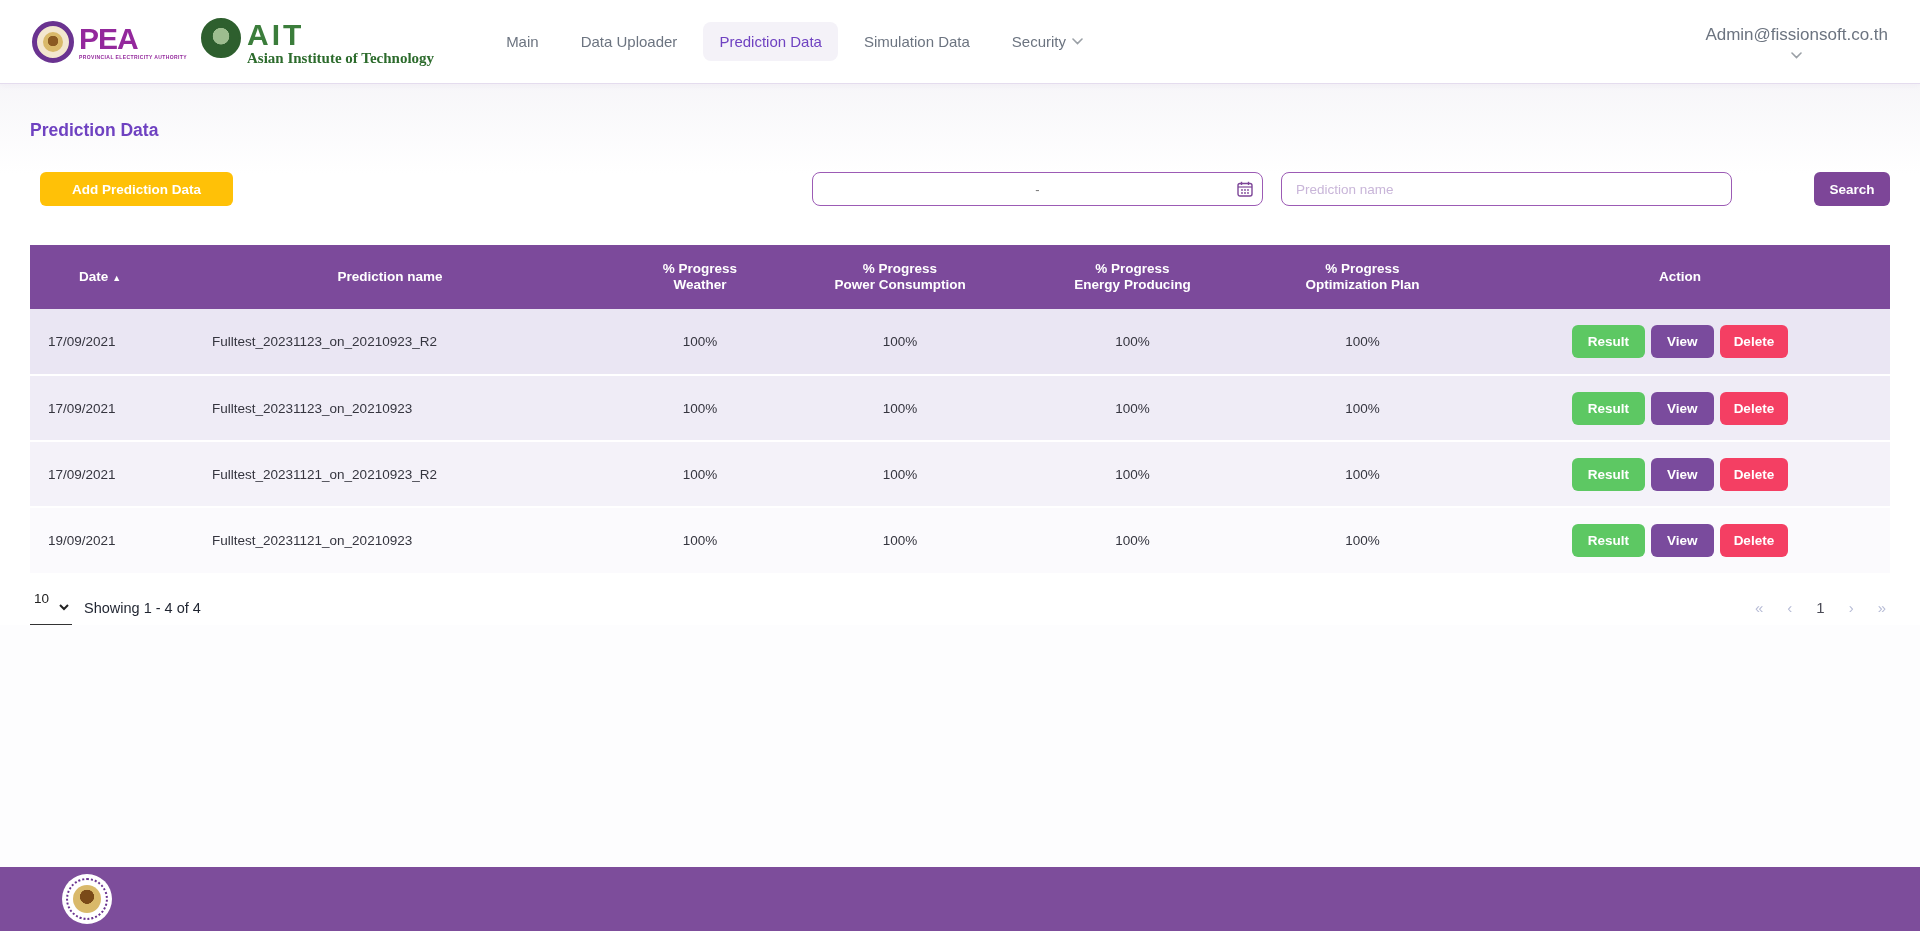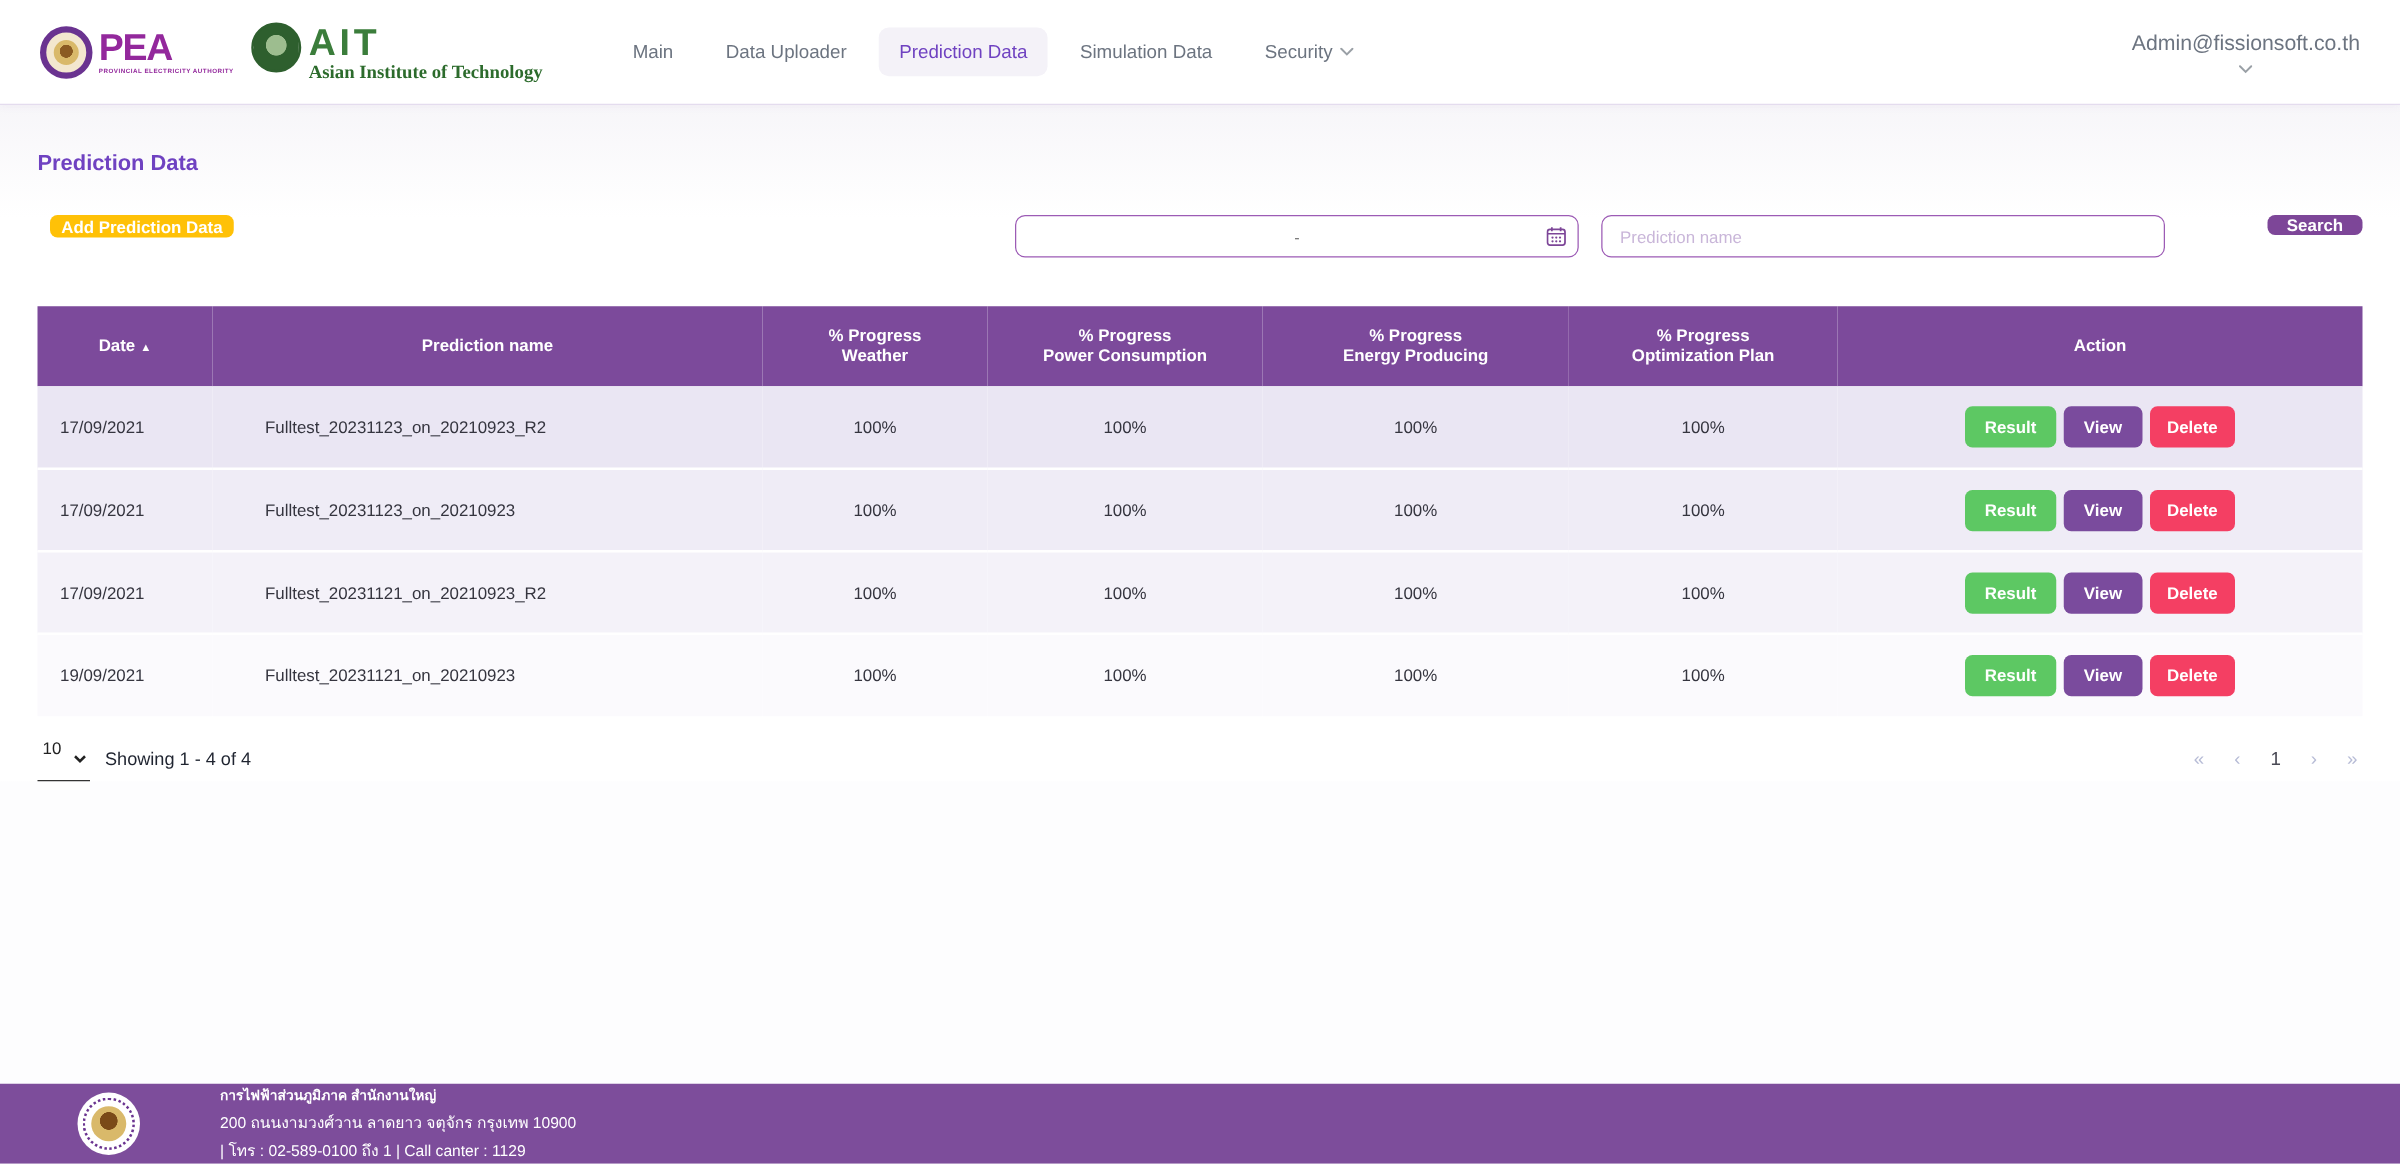--- a/index.html
+++ b/index.html
@@ -38,32 +38,32 @@
   .user-menu { margin-left:auto; display:flex; align-items:center; gap:7px;
                font-size:17px; color:#6c7480; cursor:pointer;flex-direction:column; }
 
   
   .content { padding:0 30px; background:linear-gradient(180deg,#f7f6f9 0%,#ffffff 90px); }
   .page-title { padding-top:36px; font-size:17.5px; font-weight:700; color:#6f42c1; }
 
   .toolbar { position:relative; height:34px; margin-top:31px; }
   .btn { border:none; border-radius:6px; color:#fff; font-weight:700; font-size:13.5px;
          cursor:pointer; font-family:"Liberation Sans", sans-serif; }
-  .btn-add { position:absolute; left:10px; top:0; height:18px; padding:0 9px; background:#ffc107; }
+  .btn-add { position:absolute; left:10px; top:0; height:34px; padding:0 32px; background:#ffc107; }
   .date-range { position:absolute; left:782px; top:0; width:451px; height:34px; }
   .date-range input { width:100%; height:100%; border:1px solid #9c5bb5; border-radius:8px;
          text-align:center; font-size:13px; color:#555; outline:none; background:#fff;
          font-family:"Liberation Sans", sans-serif; }
   .date-range input::placeholder { color:#777; }
   .cal-icon { position:absolute; right:10px; top:9px; width:16px; height:16px; }
   .name-input { position:absolute; left:1251px; top:0; width:451px; height:34px;
          border:1px solid #9c5bb5; border-radius:8px; padding:0 14px; font-size:13.5px;
          color:#444; outline:none; background:#fff; font-family:"Liberation Sans", sans-serif; }
   .name-input::placeholder { color:#c9b6d9; }
-  .btn-search { position:absolute; right:0; top:0; height:16px; width:76px; background:#7d4698; }
+  .btn-search { position:absolute; right:0; top:0; height:34px; width:76px; background:#7d4698; }
 
   
   table { margin-top:39px; width:1860px; border-collapse:collapse; table-layout:fixed; }
   thead th { background:#7c4a9b; color:#ffffff; font-size:13.5px; font-weight:700;
              height:64px; text-align:center; vertical-align:middle; line-height:16px; }
   thead th.sortable { cursor:pointer; }
   .sort-arrow { font-size:9px; margin-left:4px; }
   tbody td { height:66px; font-size:13.5px; color:#35353f; text-align:center; vertical-align:middle; }
   tbody tr:nth-child(1) { background:#eae6f3; }
   tbody tr:nth-child(2) { background:#efecf6; }
@@ -287,20 +287,15 @@
       </div>
     </div>
   </main>
 
   <footer class="footer">
     <div class="footer-emblem">
       <div class="ring">
           <div class="core"></div>
         </div>
     </div>
-    <div class="footer-texts">
-      <span class="footer-line1">การไฟฟ้าส่วนภูมิภาค สำนักงานใหญ่</span>
-      <span class="footer-line2">200 ถนนงามวงศ์วาน ลาดยาว จตุจักร กรุงเทพ 10900</span>
-      <span class="footer-line3">| โทร : 02-589-0100 ถึง 1 | Call canter : 1129</span>
-    </div>
   </footer>
 
 </div>
 
 </body></html>

